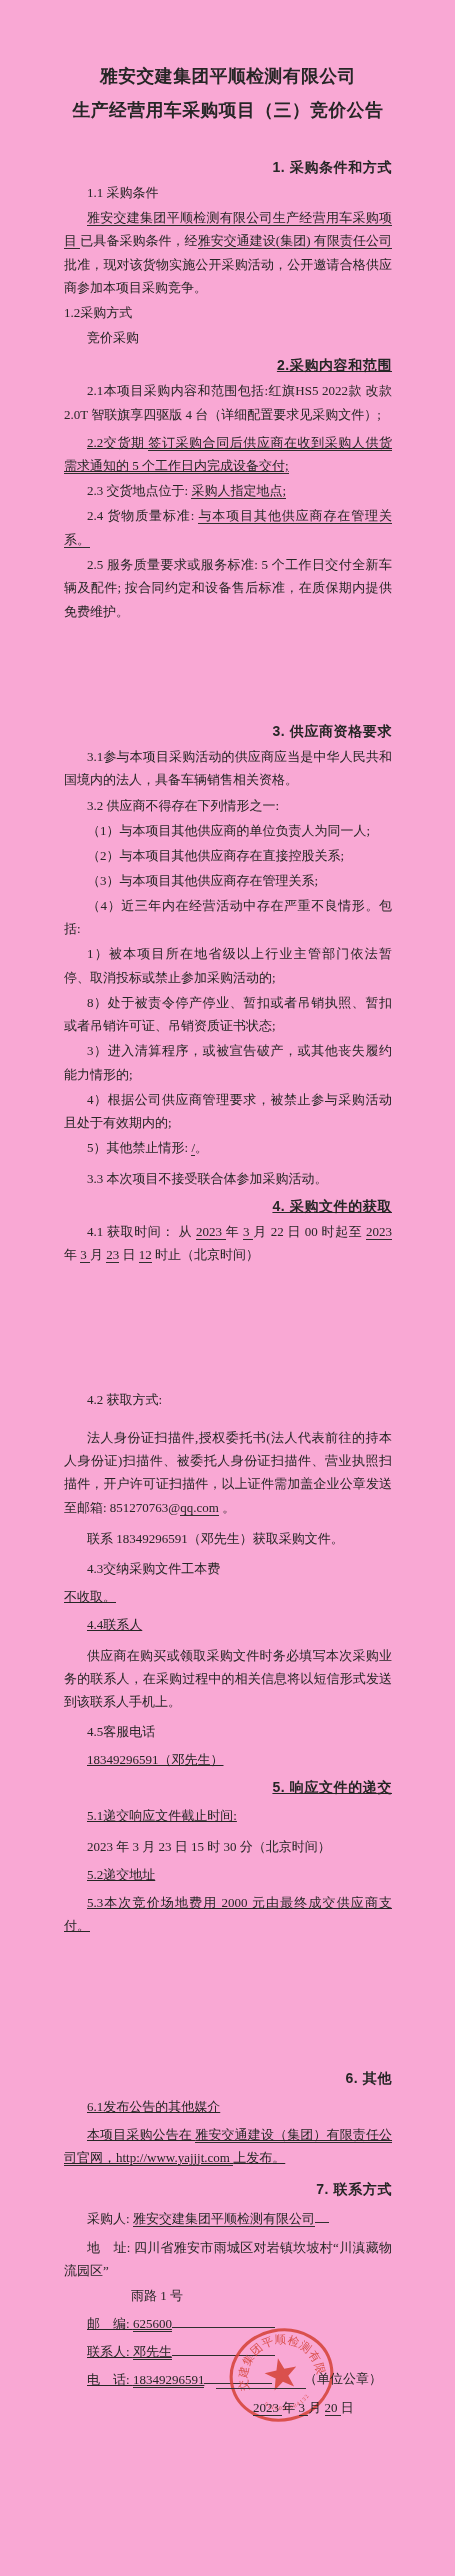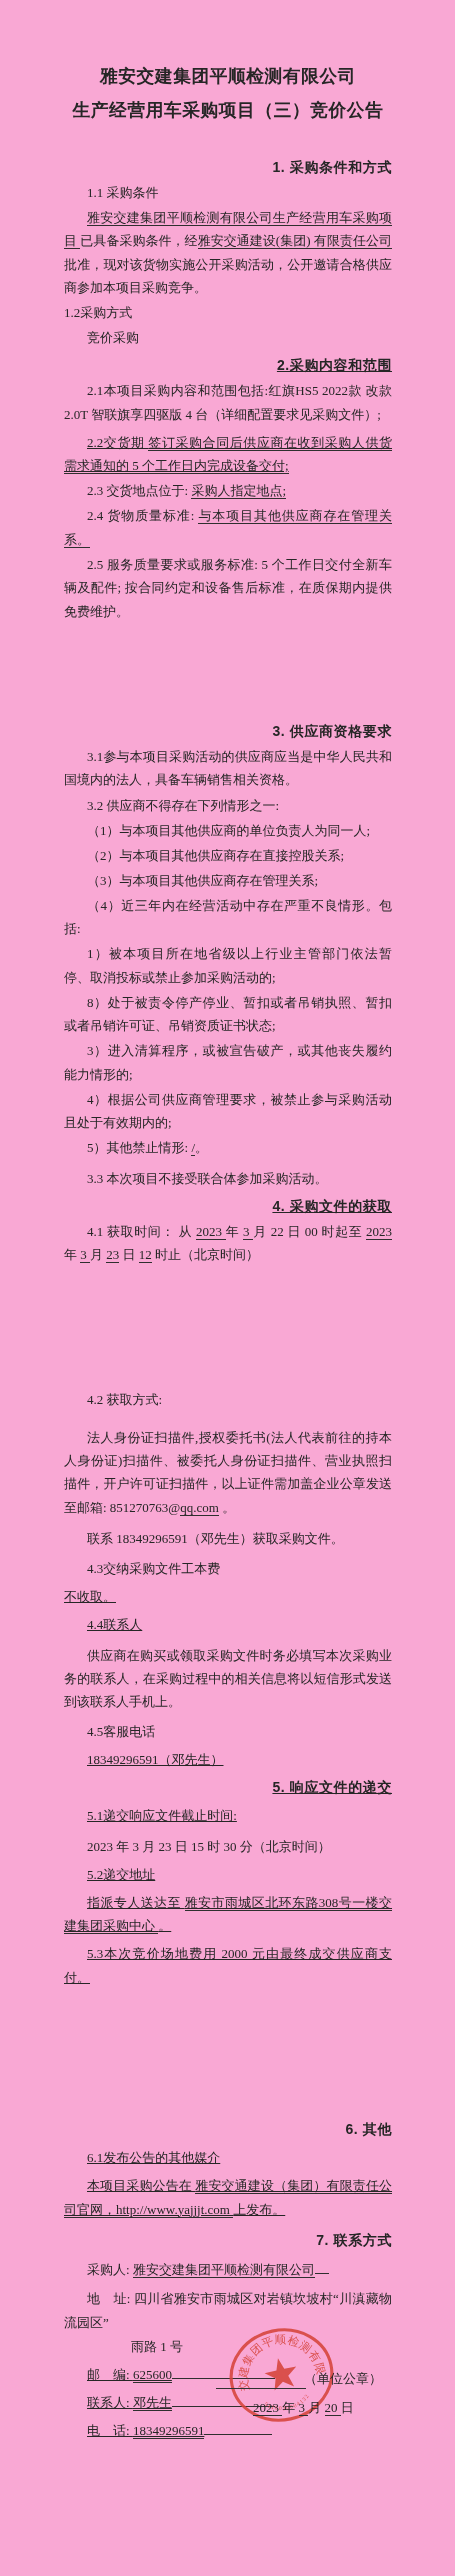--- a/index.html
+++ b/index.html
@@ -68,21 +68,20 @@
         <div class="blk ind g3"><span>4.3交纳采购文件工本费</span></div>
         <div class="blk g1"><span>不收取。</span></div>
         <div class="blk ind g1"><span>4.4联系人</span></div>
         <div class="blk ind g3"><span>供应商在购买或领取采购文件时务必填写本次采购业务的联系人，在采购过程中的相关信息将以短信形式发送到该联系人手机上。</span></div>
         <div class="blk ind g2"><span>4.5客服电话</span></div>
         <div class="blk ind g1"><span>18349296591（邓先生）</span></div>
         <div class="blk h g1"><span>5.  响应文件的递交</span></div>
         <div class="blk ind g1"><span>5.1递交响应文件截止时间:</span></div>
         <div class="blk ind g4"><span>2023 年 3 月 23 日 15 时 30 分（北京时间）</span></div>
         <div class="blk ind g1"><span>5.2递交地址</span></div>
-        <div class="blk ind g1"><span>指派专人送达至 </span><span class="u">雅安市雨城区北环东路308号一楼交建集团采购中心 </span><span>。</span></div>
         <div class="blk ind g1"><span>5.3本次竞价场地费用 2000 元由最终成交供应商支付。</span></div>
         <div class="blk h brk3"><span>6.  其他</span></div>
         <div class="blk ind g1"><span>6.1发布公告的其他媒介</span></div>
         <div class="blk ind g1"><span>本项目采购公告在 </span><span class="u">雅安交通建设（集团）有限责任公司官网，</span><span class="u">http://www.yajjjt.com </span><span>上发布。</span></div>
         <div class="blk h g4"><span>7.  联系方式</span></div>
         <div class="blk ind g2"><span>采购人: </span><span class="u">雅安交建集团平顺检测有限公司</span><span class="bl" style="width: 13.7px;"></span></div>
         <div class="blk ind g2"><span>地　址: 四川省雅安市雨城区对岩镇坎坡村“川滇藏物流园区”</span></div>
         <div class="blk ind2 g0"><span>雨路 1 号</span></div>
         <div class="blk ind g1"><span>邮　编: </span><span class="u">625600</span><span class="bl" style="width: 103px;"></span></div>
         <div class="blk ind g1"><span>联系人: </span><span class="u">邓先生</span><span class="bl" style="width: 103px;"></span></div>

